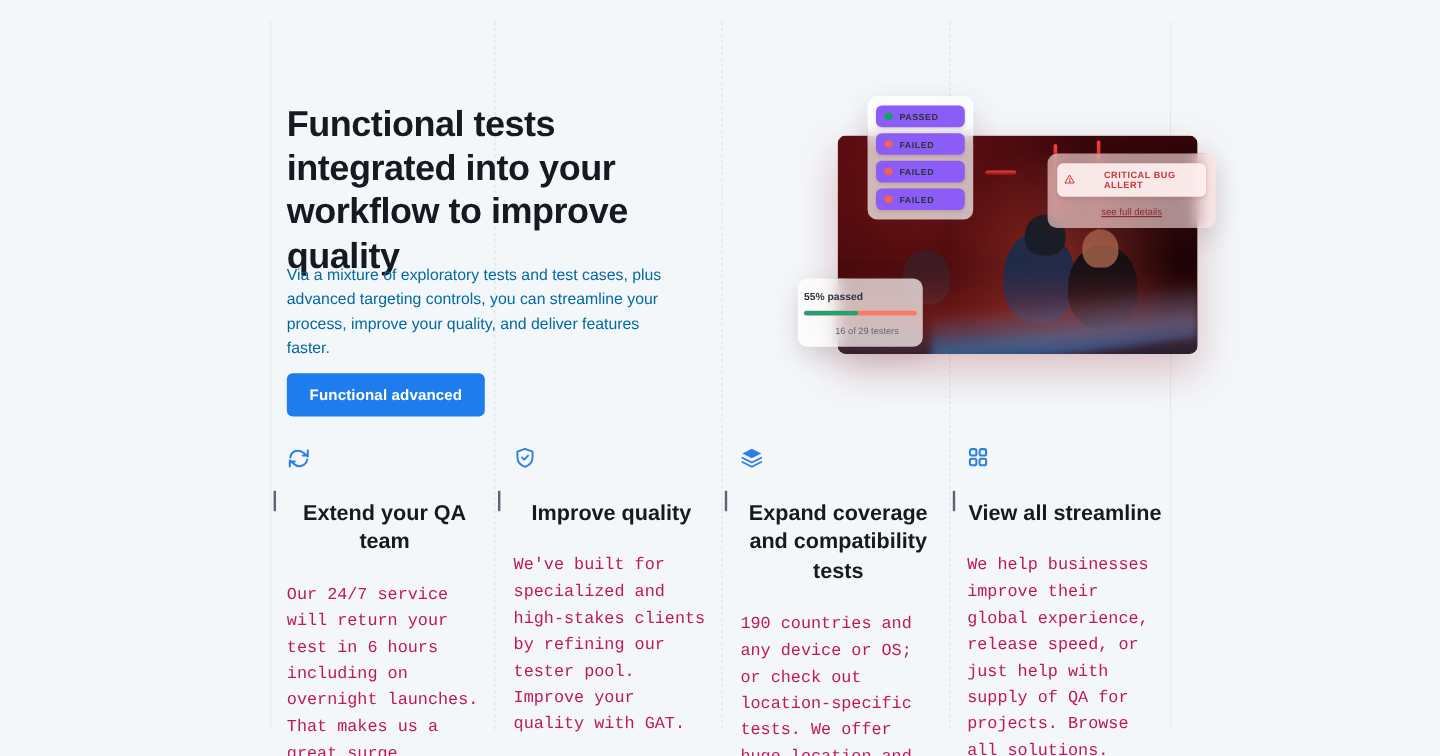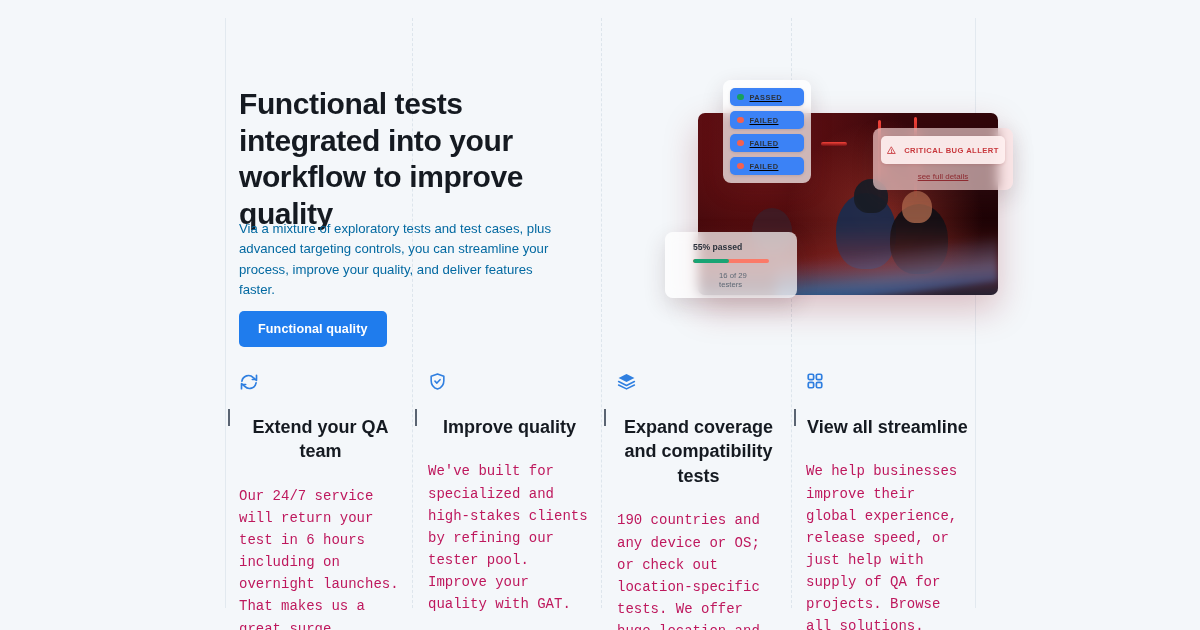--- a/index.html
+++ b/index.html
@@ -79,42 +79,41 @@
     position: absolute;
     background: rgba(255,255,255,.70);
     backdrop-filter: blur(6px);
     border-radius: 8px;
     box-shadow: 0 8px 22px rgba(60,30,40,.16);
   }
 
   #pill-stack { left: 58px; top: 0px; width: 88px; padding: 8px 7px; }
   .pill {
     display: flex; align-items: center; gap: 6px;
-    background: #3b82f6; border-radius: 5px;
+    background: #8b5cf6; border-radius: 5px;
     padding: 4.5px 7px; margin-bottom: 5px;
     box-shadow: 0 1px 3px rgba(40,20,25,.12);
-    text-decoration: underline;
   }
   .pill:last-child { margin-bottom: 0; }
   .dot { width: 6.5px; height: 6.5px; border-radius: 50%; flex: none; }
   .pill span.lbl { font-size: 7.4px; font-weight: 700; letter-spacing: .45px; color: #2c333d; }
 
   #alert-card { left: 208px; top: 48px; width: 140px; padding: 8px 8px 9px; background: rgba(255,225,225,.62); }
   .alert-bar {
-    display: flex; align-items: center; justify-content: center; gap: 8px;
+    display: flex; align-items: center; justify-content: center; gap: 24px;
     background: rgba(255,240,240,.92); border-radius: 5px; padding: 5px 6px;
     box-shadow: 0 1px 3px rgba(150,30,30,.14);
   }
   .alert-bar .lbl { font-size: 7.6px; font-weight: 700; letter-spacing: .45px; color: #c8373c; }
   .alert-link {
     display: block; text-align: center; margin-top: 8px;
     font-size: 8px; color: #8e2b31; text-decoration: underline; cursor: pointer;
   }
 
-  #progress-card { left: 0px; top: 152px; width: 132px; padding: 10px 28px 9px; }
+  #progress-card { left: 0px; top: 152px; width: 104px; padding: 10px 5px 9px; }
   #progress-card .ptitle { font-size: 8.6px; font-weight: 700; color: #2c333d; margin-bottom: 7px; }
   .track { height: 4px; border-radius: 3px; background: #fb7a68; overflow: hidden; margin-bottom: 8px; }
   .track .fill { height: 100%; background: #19a474; border-radius: 3px; }
   #progress-card .pnote { font-size: 7.7px; color: #5e6975; margin-left: 26px; }
 </style>
 </head>
 <body>
 
 <div id="page">
 
@@ -124,21 +123,21 @@
   <div class="rule dashed" style="left:791px"></div>
   <div class="rule solid" style="left:975px"></div>
 
   <div class="tick" style="left:228px; top:409px"></div>
   <div class="tick" style="left:415px; top:409px"></div>
   <div class="tick" style="left:604px; top:409px"></div>
   <div class="tick" style="left:794px; top:409px"></div>
 
   <h1 class="headline">Functional tests integrated into your workflow to improve quality</h1>
   <p class="subcopy">Via a mixture of exploratory tests and test cases, plus advanced targeting controls, you can streamline your process, improve your quality, and deliver features faster.</p>
-  <button class="cta">Functional quality</button>
+  <button class="cta">Functional advanced</button>
 
   <div id="hero">
 
     <div class="photo">
       <div class="neon" style="left:60%; top:4%;  width:3px;  height:50%;"></div>
       <div class="neon" style="left:72%; top:2%;  width:3px;  height:44%;"></div>
       <div class="neon" style="left:41%; top:16%; width:26px; height:4px; border-radius:3px;"></div>
       <div class="blob" style="left:46%; top:44%; width:60px; height:76px; background:rgba(22,44,80,.88);"></div>
       <div class="blob" style="left:52%; top:36%; width:34px; height:34px; background:rgba(25,28,38,.95);"></div>
       <div class="blob" style="left:64%; top:50%; width:58px; height:70px; background:rgba(18,16,22,.92);"></div>

